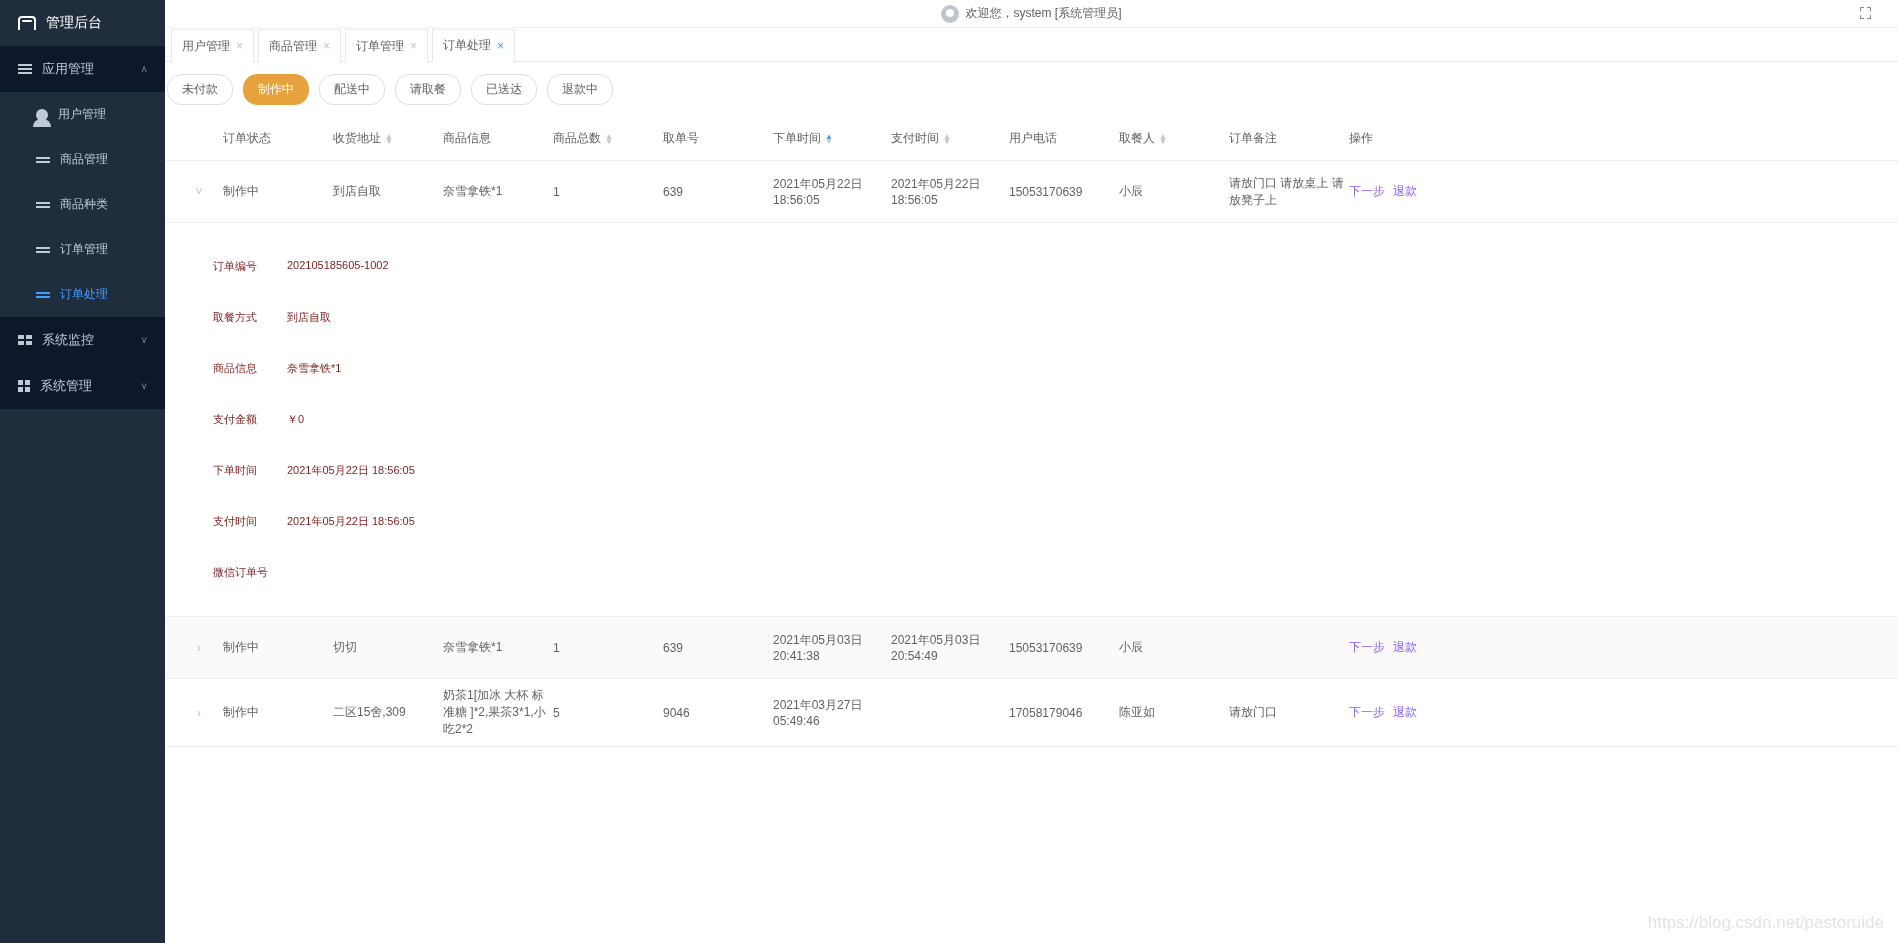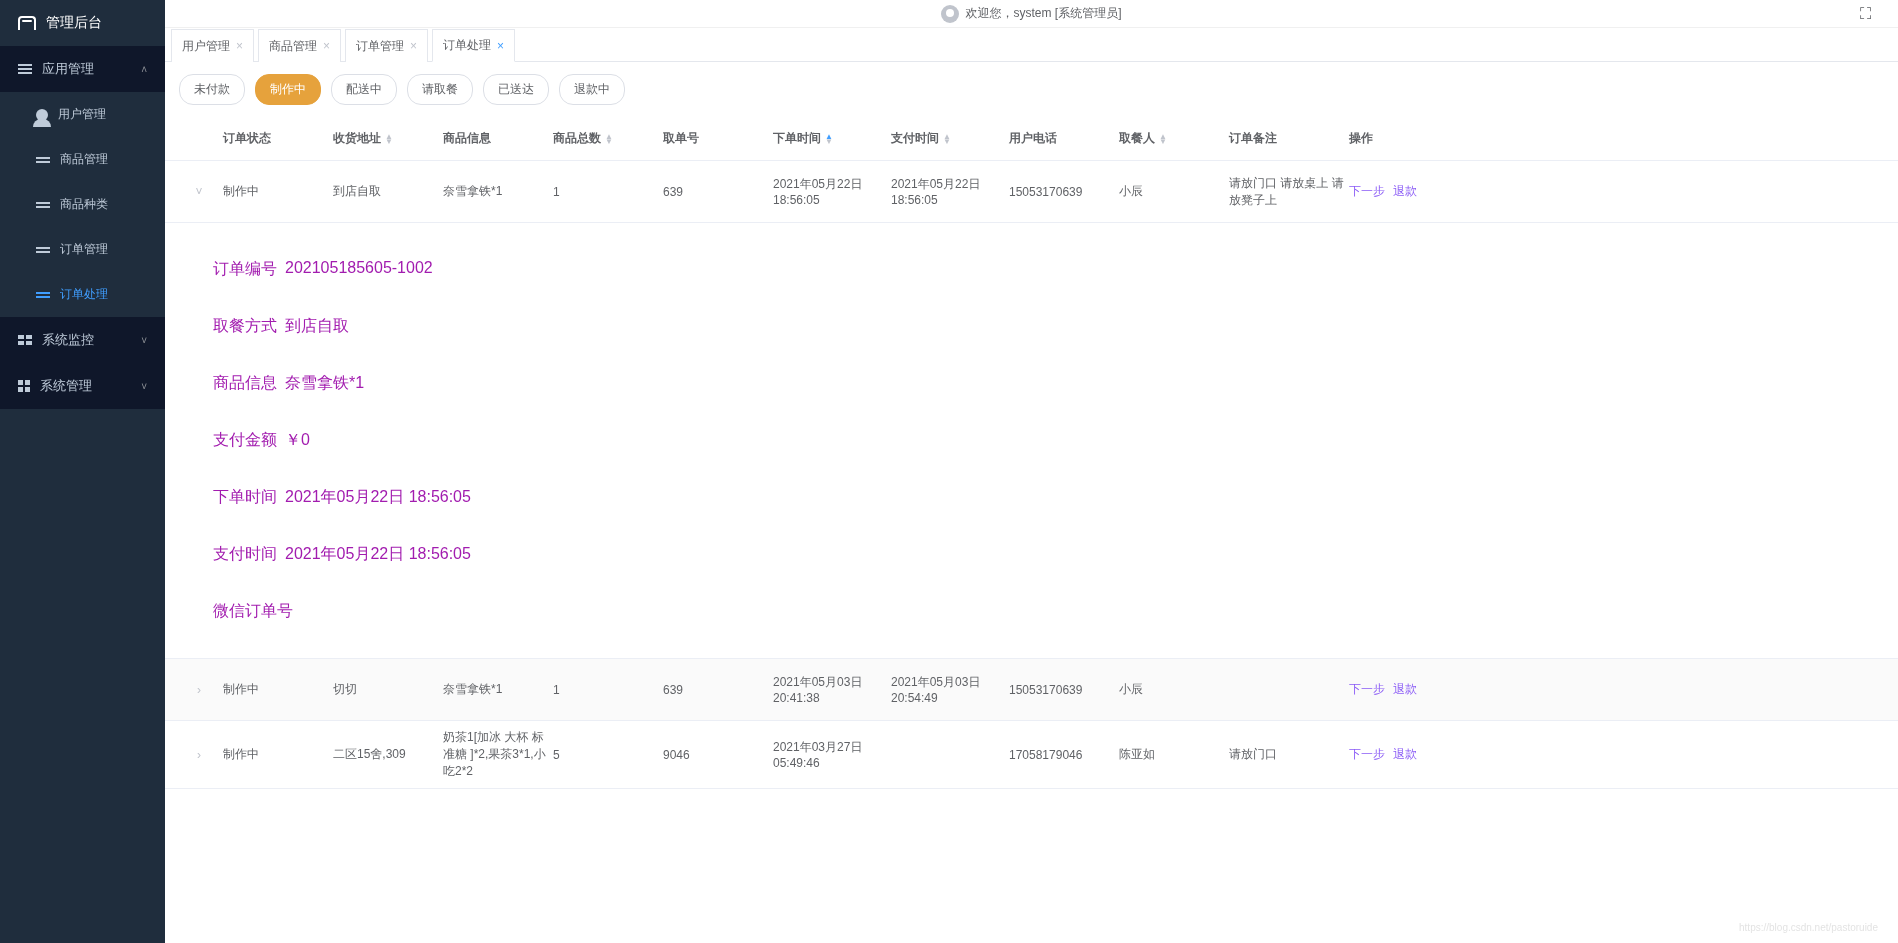--- a/index.html
+++ b/index.html
@@ -30,37 +30,37 @@
 .welcome{display:flex;align-items:center;gap:6px;font-size:12px;color:#606266}
 .avatar{width:18px;height:18px;background:#c0c4cc;border-radius:50%;position:relative}
 .avatar:after{content:"";position:absolute;top:4px;left:5px;width:8px;height:8px;background:#fff;border-radius:50%}
 .fullscreen{position:absolute;right:20px;top:5px;width:18px;height:18px;cursor:pointer}
 .fullscreen:before{content:"⛶";font-size:16px}
 .tabs{display:flex;border-bottom:1px solid #e4e7ed;background:#fff;padding-left:6px}
 .tab{padding:7px 10px;border:1px solid #e4e7ed;border-bottom:none;margin-right:4px;font-size:12px;cursor:pointer;display:flex;align-items:center;gap:6px;background:#fff;position:relative;top:1px}
 .tab .close{color:#c0c4cc;font-size:12px}
 .tab.active .close{color:#409eff}
 .tab.active{border-bottom:1px solid #fff}
-.status-filters{display:flex;gap:10px;padding:12px 14px;background:#fff}
+.status-filters{display:flex;gap:10px;padding:12px 2px;background:#fff}
 .status-btn{padding:6px 14px;border:1px solid #dcdfe6;border-radius:14px;font-size:12px;cursor:pointer;background:#fff;color:#606266}
 .status-btn.active{background:#e6a23c;border-color:#e6a23c;color:#fff}
 .table-wrap{flex:1;overflow:auto;background:#fff}
 .thead,.trow{display:grid;grid-template-columns:48px 110px 110px 110px 110px 110px 118px 118px 110px 110px 120px 80px;align-items:center;padding:0 10px}
-.thead{height:44px;border-bottom:1px solid #ebeef5;font-size:12px;color:#606266;font-weight:700}
+.thead{height:44px;border-bottom:1px solid #ebeef5;font-size:12px;color:#606266;font-weight:400}
 .th{display:flex;align-items:center;gap:4px}
 .sort{display:inline-flex;flex-direction:column;line-height:5px;font-size:8px;color:#c0c4cc}
 .sort.asc .up{color:#409eff}
 .trow{min-height:62px;border-bottom:1px solid #ebeef5;font-size:12px;color:#606266;padding-top:8px;padding-bottom:8px}
 .trow.alt{background:#fafafa}
 .expand{color:#c0c4cc;cursor:pointer;font-size:12px;text-align:center}
 .actions a{color:#8b5cf6;margin-right:8px;cursor:pointer;font-size:12px}
 .detail{background:#fff;padding:18px 48px;border-bottom:1px solid #ebeef5}
-.detail-row{display:flex;gap:8px;font-size:16px;color:#a21caf;padding:18px 0}
+.detail-row{display:flex;gap:18px;font-size:11px;color:#7f1d1d;padding:18px 0}
 .detail-row .lbl{min-width:56px}
-.watermark{position:fixed;right:20px;bottom:10px;color:#d0d0d0;font-size:10px;opacity:.6}
+.watermark{position:fixed;right:14px;bottom:10px;color:#d0d0d0;font-size:17px;opacity:.6}
 </style>
 </head>
 <body>
 
 <div class="app">
   <aside class="sidebar">
     <div class="logo">
       <span class="logo-icon"></span>
       <span>管理后台</span>
     </div>

